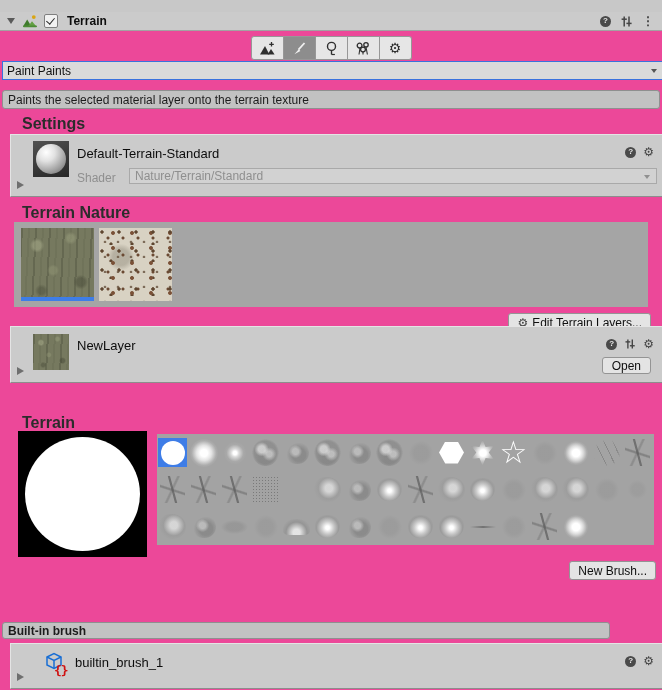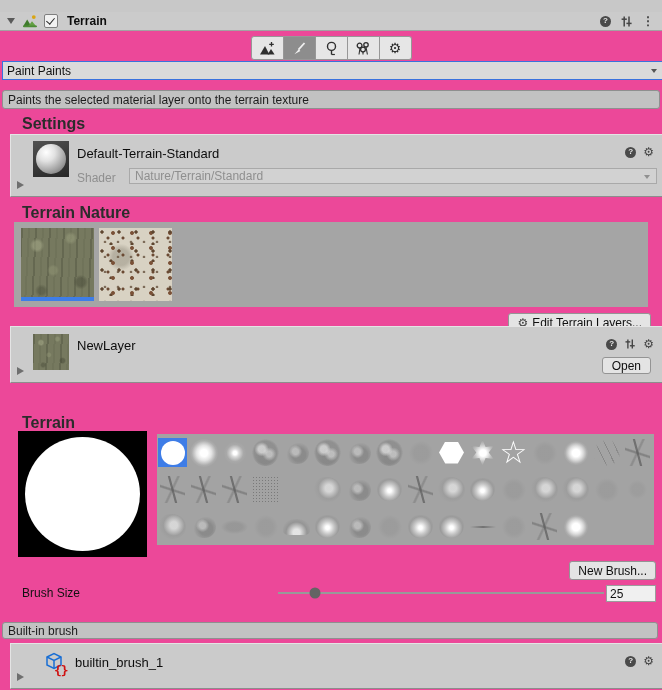--- a/index.html
+++ b/index.html
@@ -118,21 +118,21 @@
   .t-wisp{width:27px;height:14px;background:radial-gradient(ellipse,rgba(140,140,140,.5) 0 40%,transparent 72%);}
   .t-diamond{width:19px;height:19px;transform:rotate(45deg);background:radial-gradient(circle,rgba(150,150,150,.45) 0 40%,transparent 72%);}
 
   
   .slider-row{position:absolute;left:0;width:662px;height:16px;}
   .slider-label{position:absolute;left:22px;top:1px;color:#111;}
   .slider{position:absolute;left:278px;top:0;width:326px;height:16px;}
   .slider .track{position:absolute;left:0;right:0;top:7px;height:2px;background:#999;}
   .slider .handle{position:absolute;top:8px;width:11px;height:11px;border-radius:50%;background:#646464;transform:translate(-50%,-50%);}
   .num-field{position:absolute;right:6px;top:0;width:45px;height:15px;background:#f0f0f0;border:1px solid #9c9c9c;font-size:12px;font-family:"Liberation Sans",sans-serif;color:#111;padding:0 0 0 3px;}
-  .builtin-note{position:absolute;left:2px;top:610px;width:656px;height:17px;}
+  .builtin-note{position:absolute;left:2px;top:610px;width:608px;height:17px;font-weight:bold;}
 
   
   .cube-wrap{position:absolute;left:32px;top:6px;width:30px;height:30px;}
   .cube-brace{position:absolute;left:11px;top:13px;color:#cf1212;font-weight:bold;font-size:13px;font-family:"DejaVu Sans Mono",monospace;letter-spacing:-1px;}
 </style>
 </head>
 <body>
 
 <div id="app">
 
@@ -392,28 +392,20 @@
       </div>
       <div class="cell">
         <div class="t-branch"></div>
       </div>
       <div class="cell">
         <div class="t-glowdot"></div>
       </div>
     </div>
   <button class="btn btn-new-brush">New Brush...</button>
 
-  <div class="slider-row" style="top:573px;">
-    <span class="slider-label">Brush Size</span>
-    <div class="slider">
-      <div class="track"></div>
-      <div class="handle" style="left:11.4%;"></div>
-    </div>
-    <input class="num-field" value="25" style="">
-  </div>
 
 
   <div class="helpbox builtin-note">
     <span>Built-in brush</span>
   </div>
 
   <div class="section" style="top:631px;height:46px;">
     <div class="cube-wrap">
       <svg width="22" height="22" viewBox="0 0 22 22" fill="none" stroke="#1a6fd4" stroke-width="1.5">
         <path d="M4,7 L11,3.5 L18,7 L18,15 L11,18.5 L4,15 Z"></path>

